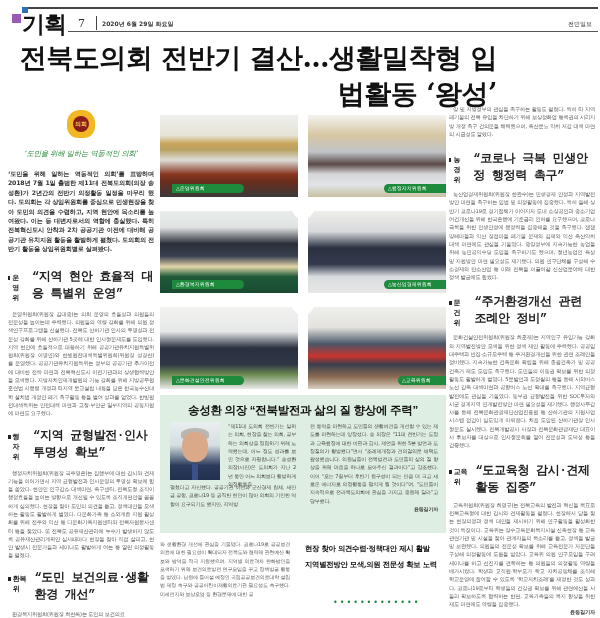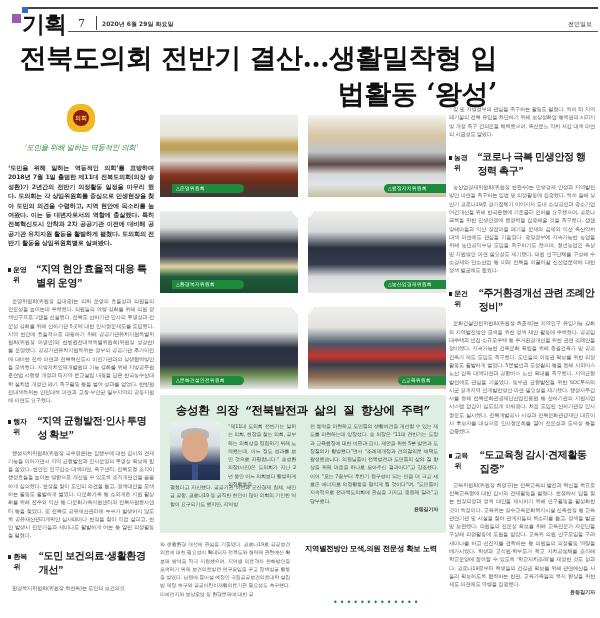--- a/index.html
+++ b/index.html
@@ -12,40 +12,40 @@
   .mh-sq-purple { position: absolute; left: 4px; top: 10px; width: 9px; height: 9px; background: #9b59b6; }
   .mh-section { position: absolute; left: 14px; top: 5px; font-size: 23px; font-weight: bold; color: #111; letter-spacing: -1px; }
   .mh-page { position: absolute; left: 70px; top: 13px; font-family: "DejaVu Serif", serif; font-size: 11px; color: #333; }
   .mh-sep { position: absolute; left: 88px; top: 12px; width: 1px; height: 14px; background: #444; }
   .mh-date { position: absolute; left: 94px; top: 16px; font-size: 6px; font-weight: bold; color: #333; }
   .mh-botline { position: absolute; left: 60px; right: 0; top: 27px; height: 1px; background: #555; }
   .mh-paper { position: absolute; right: 6px; top: 16px; font-size: 6px; color: #333; }
 
   .headline { position: absolute; left: 0; top: 40px; width: 497px; text-align: right; font-family: "DejaVu Serif", serif; font-size: 27px; font-weight: bold; color: #111; letter-spacing: -0.5px; }
 
-  .col-left { position: absolute; left: 8px; top: 102px; width: 146px; }
+  .col-left { position: absolute; left: 8px; top: 108px; width: 146px; }
   .emblem { width: 28px; height: 28px; margin: 2px auto 0; background: #f2b824; border-radius: 45% 45% 40% 40%; position: relative; }
   .emblem-inner { position: absolute; left: 6px; top: 6px; width: 16px; height: 16px; border-radius: 50%; background: #8a1c1c; color: #f2c74a; font-size: 6px; font-weight: bold; text-align: center; line-height: 16px; }
   .slogan { text-align: center; color: #2d8a3e; font-size: 7.5px; font-style: italic; margin-top: 11px; letter-spacing: -0.3px; }
   .lead { margin-top: 10px; font-size: 6.2px; font-weight: bold; line-height: 9.4px; color: #333; text-align: justify; letter-spacing: -0.2px; }
 
   .subhead { display: flex; align-items: baseline; margin-top: 14px; font-size: 7px; font-weight: bold; color: #222; letter-spacing: -0.3px; }
   .subhead .sq { width: 4px; height: 4px; background: #222; display: inline-block; margin-right: 2px; }
-  .subhead .quote { font-family: Liberation Serif, serif; margin-left: 8px; font-size: 10px; }
+  .subhead .quote { font-family: Liberation Mono, monospace; margin-left: 8px; font-size: 12px; }
   .body-txt { margin-top: 7px; font-size: 5.2px; line-height: 8.3px; color: #555; text-align: justify; letter-spacing: -0.2px; text-indent: 4px; }
 
   .photos { position: absolute; left: 160px; top: 115px; width: 286px; height: 278px; }
   .photo { position: absolute; width: 138px; height: 82px; overflow: hidden; }
   .photo .img { position: absolute; inset: 0; }
   .caption { position: absolute; height: 9px; background: #1d8a3c; color: #fff; font-size: 5px; line-height: 9px; padding: 0 4px; border-radius: 0 5px 5px 0; }
   .caption.right { border-radius: 5px 0 0 5px; }
   .circle-white { position: absolute; width: 22px; height: 22px; border-radius: 50%; background: #fff; }
 
   .quote-box { position: absolute; left: 160px; top: 395px; width: 286px; height: 138px; background: #dfeee2; }
-  .qb-title { text-align: center; font-family: Liberation Mono, monospace; font-size: 11.5px; font-weight: bold; color: #111; margin-top: 8px; letter-spacing: -0.3px; }
+  .qb-title { text-align: center; font-family: Liberation Sans, sans-serif; font-size: 11.5px; font-weight: bold; color: #111; margin-top: 8px; letter-spacing: -0.3px; }
   .portrait { position: absolute; left: 10px; top: 27px; width: 50px; height: 58px; background: linear-gradient(180deg, #e9eff0 0%, #d6dee0 40%, #2c3b5c 75%, #22304e 100%); overflow: hidden; }
   .portrait .face { position: absolute; left: 12px; top: 10px; width: 26px; height: 30px; background: #d9a98a; border-radius: 45%; }
   .portrait .hair { position: absolute; left: 11px; top: 6px; width: 28px; height: 12px; background: #b9b6b0; border-radius: 50% 50% 30% 30%; }
   .portrait .tie { position: absolute; left: 22px; top: 42px; width: 6px; height: 16px; background: #3b4f8a; }
   .qb-col1 { position: absolute; left: 68px; top: 27px; width: 68px; font-size: 5px; line-height: 8.3px; color: #444; text-align: justify; letter-spacing: -0.2px; }
   .qb-col1b { position: absolute; left: 10px; top: 88px; width: 126px; font-size: 5px; line-height: 8.3px; color: #444; text-align: justify; letter-spacing: -0.2px; }
   .qb-col2 { position: absolute; left: 150px; top: 27px; width: 128px; font-size: 5px; line-height: 8.3px; color: #444; text-align: justify; letter-spacing: -0.2px; }
   .byline { display: block; text-align: right; font-weight: bold; color: #333; }
 
   .mid-bottom { position: absolute; left: 160px; top: 540px; width: 130px; font-size: 5px; line-height: 8.3px; color: #555; text-align: justify; letter-spacing: -0.2px; }
@@ -141,20 +141,21 @@
   <p class="qb-col1">“제11대 도의회 전반기는 일하는 의회, 현장을 찾는 의회, 공부하는 의회상을 정립하기 위해 노력했는데, 어느 정도 성과를 보인 것으로 자평합니다.” 송성환 의장(사진)은 도의회가 지난 2년 동안 어느 의회보다 활발하게 의정활동을</p>
   <p class="qb-col1b">펼쳤다고 자신했다. 공공기관 이전과 군산경제 침체, 새만금 공항, 코로나19 등 굵직한 현안이 많아 의회의 기민한 역할이 요구되기도 했지만, 지역발</p>
   <div class="qb-col2">
     <span>전 동력을 마련하고 도민들의 생활여건을 개선할 수 있는 제도를 마련하는데 앞장섰다. 송 의장은 “11대 전반기는 도정과 교육행정에 대한 비판과 감시, 제언을 위한 5분 발언과 도정질의가 활발했다”면서 “조례제개정과 건의결의문 채택도 왕성했습니다. 의원님들이 전북발전과 도민들의 삶의 질 향상을 위해 마음을 하나로 모아주신 결과이다”고 강조했다. 이어 “오는 7월부터 후반기 원구성이 되는 만큼 더 크고 새로운 에너지로 의정활동을 펼치게 될 것이다”며, “도민들이 지속적으로 전라북도의회에 관심을 가지고 응원해 달라”고 당부했다.</span>
     <span class="byline">윤동길기자</span>
   </div>
 </div>
 
 <p class="mid-bottom">와 생활환경 개선에 관심을 기울였다. 코로나19로 공공보건의료에 대한 필요성이 확대되자 전북도와 협력해 관련예산 확보와 방역을 적극 지원했으며, 지역별 의료격차 완화방안을 모색하기 위해 보건의료발전 연구모임을 꾸고 정책발굴 활동을 벌였다. 남원에 들어설 예정인 국립공공보건의료대학 설립법 제정 촉구와 공공어린이재활의료기관 필요성도 촉구했다. 미세먼지와 보상오염 등 환경문제에 대한 공</p>
 <div class="deck">
+  <div>현장 찾아 의견수렴·정책대안 제시 활발</div>
   <div>지역별전방안 모색,의원 전문성 확보 노력</div>
 </div>
 <div class="dots">•••••••••••••</div>
 
 <div class="col-right">
   <p class="body-txt" style="margin-top:0">앙 및 지방정부의 관심을 촉구하는 활동도 펼쳤다. 특히 타 지역 폐기물의 전북 유입을 차단하기 위해 보상정화업 등록권의 시리지방 개정 촉구 건의문을 채택했으며, 축산분뇨 악취 저감 대책 마련의 시급성도 알렸다.</p>
 
   <div class="subhead">
     <span class="sq"></span>
     <span>농경위</span>

